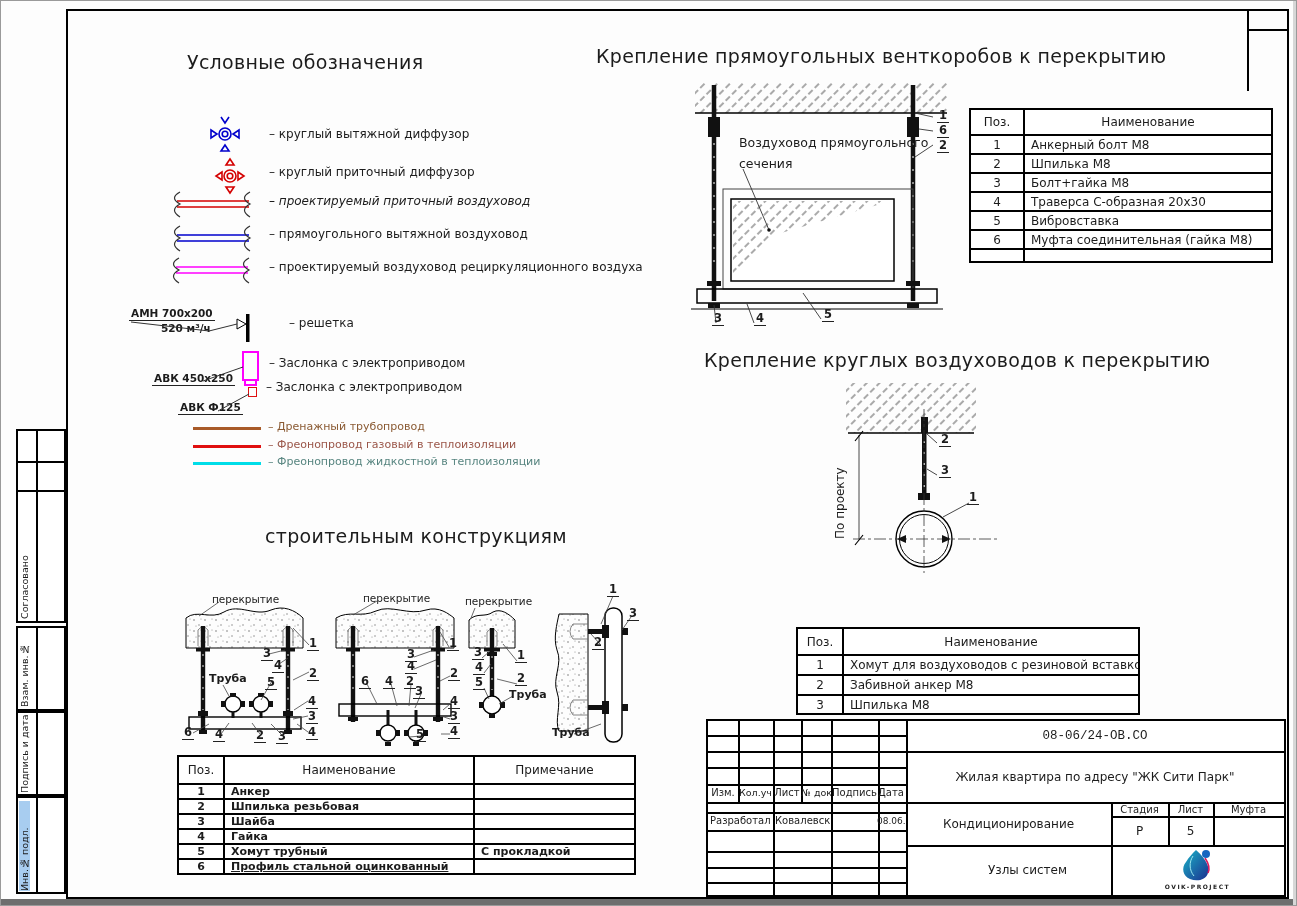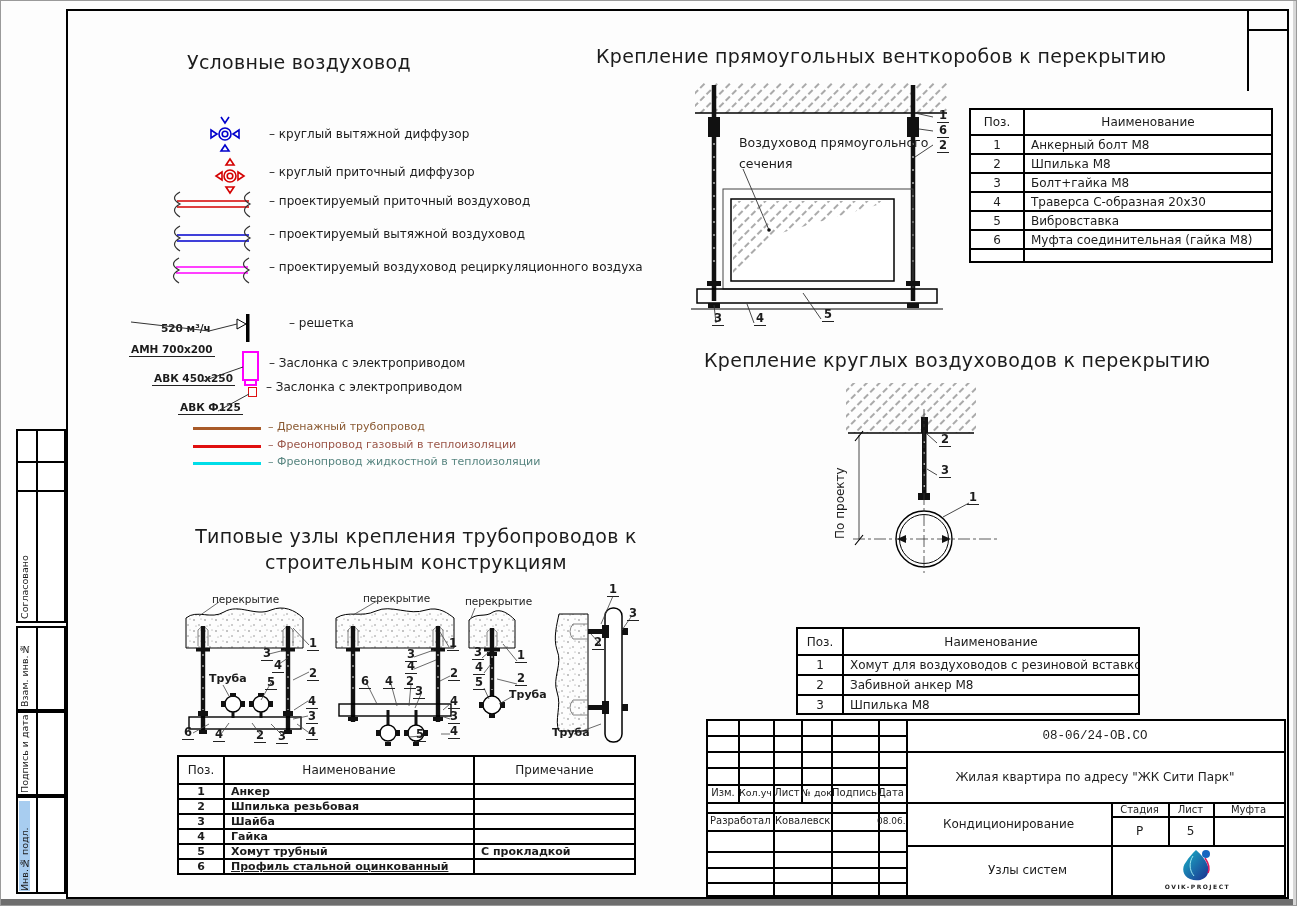--- a/index.html
+++ b/index.html
@@ -57,21 +57,21 @@
   <div class="sideband" style="left:15px;top:710px;width:50px;height:85px;">
     <div class="vl" style="left:18px;top:0;height:81px;width:1.5px;"></div>
   </div>
   <div class="sidelbl" style="left:18px;top:714px;height:78px;">Подпись и дата</div>
 
   <div class="sideband" style="left:15px;top:795px;width:50px;height:98px;">
     <div class="vl" style="left:18px;top:0;height:94px;width:1.5px;"></div>
   </div>
   <div class="sidelbl" style="left:18px;top:800px;height:90px;background:#a8cdf0;">Инв.№ подл.</div>
 
-  <div class="t big" style="left:186px;top:50px;">Условные воздуховод</div>
+  <div class="t big" style="left:186px;top:50px;">Условные обозначения</div>
 
   <svg class="abs" style="left:206px;top:114px;" width="36" height="38" viewBox="0 0 36 38">
     <g stroke="#0000cc" fill="none" stroke-width="1.6">
       <circle cx="18" cy="19" r="6"></circle>
         <circle cx="18" cy="19" r="2.8"></circle>
       <path d="M14,2 L18,8 L22,2"></path>
       <polygon points="4,15 10,19 4,23"></polygon>
       <polygon points="32,15 26,19 32,23"></polygon>
       <polygon points="14,36 18,30 22,36"></polygon>
     </g>
@@ -93,47 +93,47 @@
   <svg class="abs" style="left:166px;top:190px;" width="92" height="28" viewBox="0 0 92 28">
     <g stroke="#d40000" stroke-width="1.6">
         <line x1="10" y1="10" x2="82" y2="10"></line>
         <line x1="10" y1="16" x2="82" y2="16"></line>
       </g>
     <g stroke="#333" fill="none" stroke-width="1.2">
       <path d="M13,1 Q2,7 13,13 Q2,19 13,26"></path>
         <path d="M83,1 Q72,7 83,13 Q72,19 83,26"></path>
     </g>
   </svg>
-  <div class="t lbl" style="left:268px;top:193px;">– проектируемый приточный воздуховод</div>
+  <div class="t lbl" style="left:268px;top:193px;font-style:italic;">– проектируемый приточный воздуховод</div>
 
   <svg class="abs" style="left:166px;top:224px;" width="92" height="28" viewBox="0 0 92 28">
     <g stroke="#0000cc" stroke-width="1.6">
         <line x1="10" y1="10" x2="82" y2="10"></line>
         <line x1="10" y1="16" x2="82" y2="16"></line>
       </g>
     <g stroke="#333" fill="none" stroke-width="1.2">
       <path d="M13,1 Q2,7 13,13 Q2,19 13,26"></path>
         <path d="M83,1 Q72,7 83,13 Q72,19 83,26"></path>
     </g>
   </svg>
-  <div class="t lbl" style="left:268px;top:226px;">– проектируемый вытяжной воздуховод</div>
+  <div class="t lbl" style="left:268px;top:226px;">– прямоугольного вытяжной воздуховод</div>
 
   <svg class="abs" style="left:165px;top:256px;" width="92" height="28" viewBox="0 0 92 28">
     <g stroke="#ff00ff" stroke-width="1.6">
         <line x1="10" y1="10" x2="82" y2="10"></line>
         <line x1="10" y1="16" x2="82" y2="16"></line>
       </g>
     <g stroke="#333" fill="none" stroke-width="1.2">
       <path d="M13,1 Q2,7 13,13 Q2,19 13,26"></path>
         <path d="M83,1 Q72,7 83,13 Q72,19 83,26"></path>
     </g>
   </svg>
   <div class="t lbl" style="left:268px;top:259px;">– проектируемый воздуховод рециркуляционного воздуха</div>
 
-  <div class="t tag" style="left:128px;top:306px;margin-top:36px;">АМН 700х200</div>
+  <div class="t tag" style="left:128px;top:306px;">АМН 700х200</div>
   <div class="t" style="left:160px;top:321px;font-size:10.5px;font-weight:600;">520 м³/ч</div>
   <svg class="abs" style="left:128px;top:305px;" width="125" height="40" viewBox="0 0 125 40">
     <line x1="2" y1="16" x2="80" y2="25" stroke="#333" stroke-width="1"></line>
     <polygon points="108,13 117,18 108,23" fill="#fff" stroke="#000" stroke-width="1"></polygon>
     <line x1="80" y1="25" x2="108" y2="18" stroke="#333" stroke-width="1"></line>
     <rect x="117" y="8" width="3.5" height="28" fill="#000"></rect>
   </svg>
   <div class="t lbl" style="left:268px;top:315px;margin-left:20px;">– решетка</div>
 
   <div class="abs" style="left:241px;top:350px;width:13px;height:26px;border:2px solid #ff00ff;"></div>
@@ -301,21 +301,20 @@
           <td>Забивной анкер М8</td>
         </tr>
     <tr style="height:19px;">
           <td class="c">3</td>
           <td>Шпилька М8</td>
         </tr>
   </tbody>
     </table>
 
   <div class="t big" style="left:165px;top:522px;width:500px;text-align:center;white-space:normal;line-height:26px;">
-    <div>Типовые узлы крепления трубопроводов к</div>
     <div>строительным конструкциям</div>
   </div>
 
   <svg class="abs" style="left:180px;top:583px;" width="490" height="175" viewBox="0 0 490 175">
     <defs>
       <pattern id="dots" width="11" height="11" patternUnits="userSpaceOnUse">
         <circle cx="2" cy="3" r="0.8" fill="#777"></circle>
           <circle cx="7" cy="8" r="0.7" fill="#777"></circle>
         <circle cx="9" cy="2" r="0.5" fill="#777"></circle>
           <circle cx="4" cy="9" r="0.5" fill="#777"></circle>

